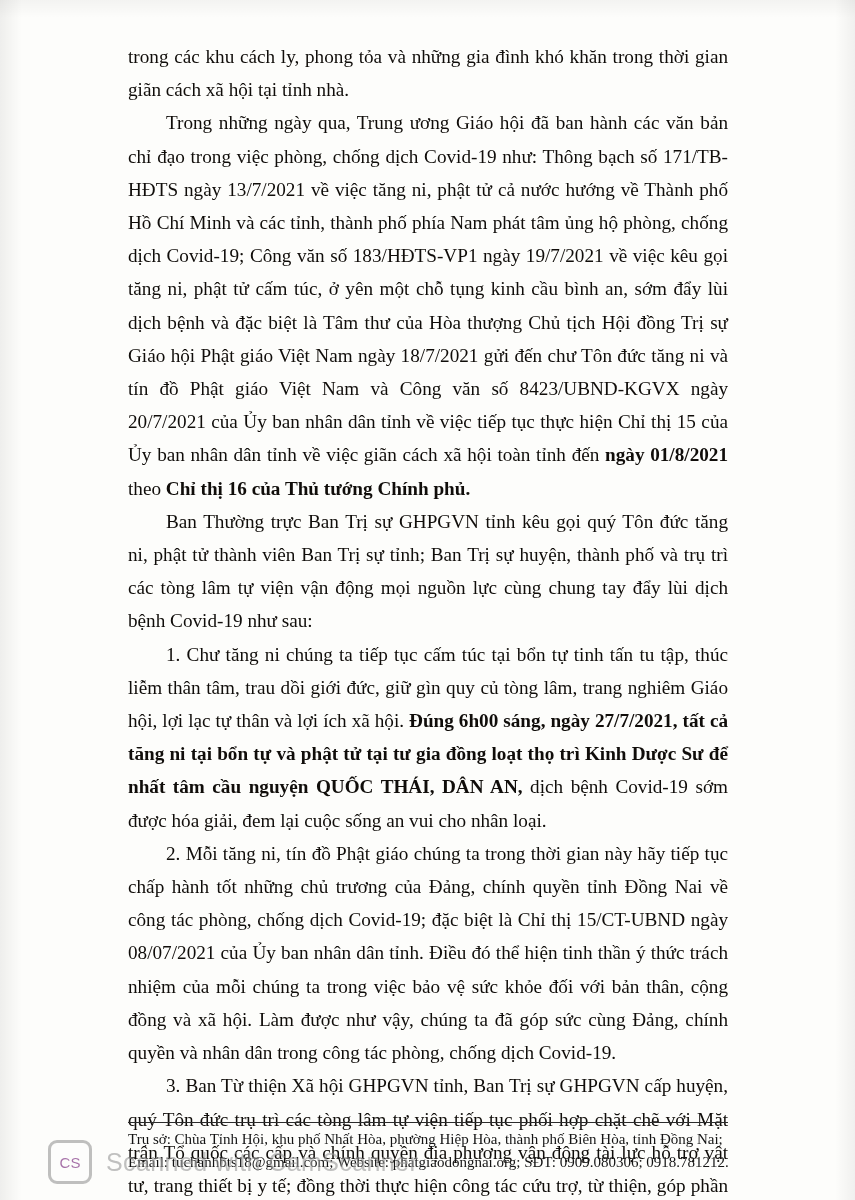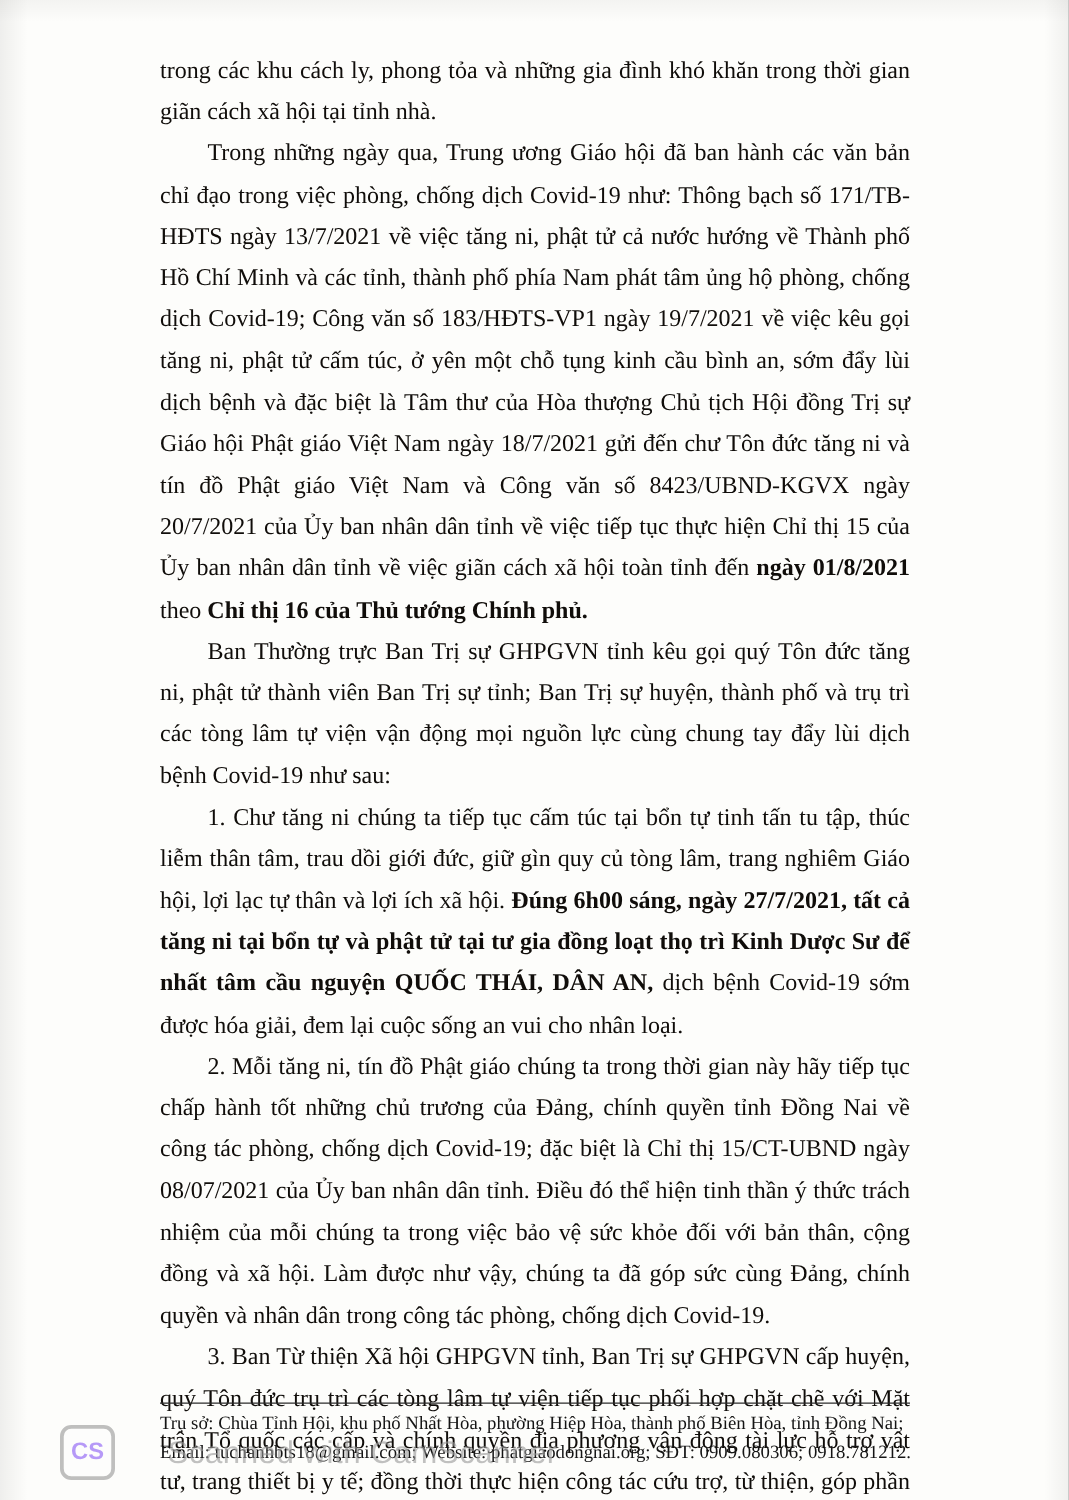--- a/index.html
+++ b/index.html
@@ -75,37 +75,36 @@
     align-items: center;
     gap: 14px;
     z-index: 6;
     opacity: 0.62;
   }
   .cs-badge {
     width: 38px;
     height: 38px;
     border: 3px solid #9a9a9a;
     border-radius: 9px;
-    color: #8b5cf6;
+    color: #701a75;
     font-family: "Liberation Sans", sans-serif;
-    font-weight: bold;
-    font-size: 19px;
+    font-weight: normal;
+    font-size: 15px;
     display: flex;
     align-items: center;
     justify-content: center;
     letter-spacing: 0px;
     background: rgba(255,255,255,0.35);
   }
   .cs-text {
     font-family: "Liberation Sans", sans-serif;
     font-size: 25px;
     color: #9b9b9b;
     letter-spacing: 0.4px;
     white-space: nowrap;
-    margin-left: 28px;
   }
 </style>
 </head>
 <body>
 
 <div class="page">
 
   <div class="body-text">
     <p class="" id="p0"><span>trong các khu cách ly, phong tỏa và những gia đình khó khăn trong thời gian giãn cách xã hội tại tỉnh nhà.</span></p>
     <p class="indent gap-top" id="p1"><span>Trong những ngày qua, Trung ương Giáo hội đã ban hành các văn bản chỉ đạo trong việc phòng, chống dịch Covid-19 như: Thông bạch số 171/TB-HĐTS ngày 13/7/2021 về việc tăng ni, phật tử cả nước hướng về Thành phố Hồ Chí Minh và các tỉnh, thành phố phía Nam phát tâm ủng hộ phòng, chống dịch Covid-19; Công văn số 183/HĐTS-VP1 ngày 19/7/2021 về việc kêu gọi tăng ni, phật tử cấm túc, ở yên một chỗ tụng kinh cầu bình an, sớm đẩy lùi dịch bệnh và đặc biệt là Tâm thư của Hòa thượng Chủ tịch Hội đồng Trị sự Giáo hội Phật giáo Việt Nam ngày 18/7/2021 gửi đến chư Tôn đức tăng ni và tín đồ Phật giáo Việt Nam và Công văn số 8423/UBND-KGVX ngày 20/7/2021 của Ủy ban nhân dân tỉnh về việc tiếp tục thực hiện Chỉ thị 15 của Ủy ban nhân dân tỉnh về việc giãn cách xã hội toàn tỉnh đến </span><span class="b">ngày 01/8/2021</span><span> theo </span><span class="b">Chỉ thị 16 của Thủ tướng Chính phủ.</span></p>

